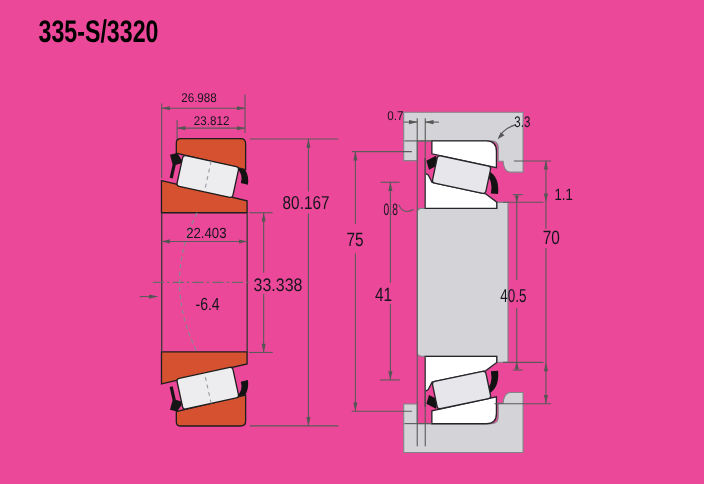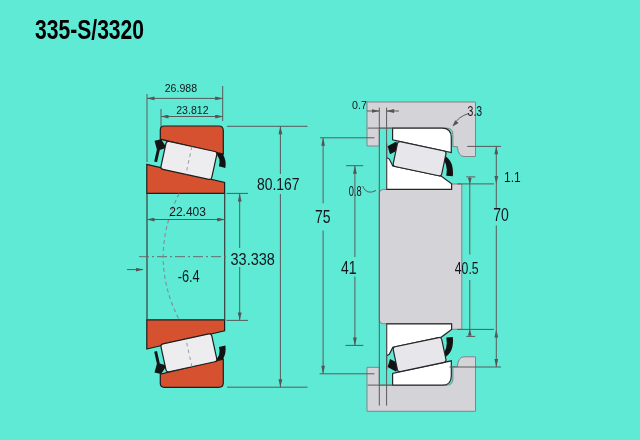--- a/index.html
+++ b/index.html
@@ -1,16 +1,16 @@
 <!DOCTYPE html>
 <html><head>
 <meta charset="utf-8">
 <style>
   html,body{margin:0;padding:0;background:#ffffff;}
-  .page{position:relative;width:640px;height:440px;background:#5eead4;overflow:hidden;
+  .page{position:relative;width:640px;height:440px;background:#ec4899;overflow:hidden;
         font-family:"Liberation Sans", sans-serif;}
   svg{position:absolute;left:0;top:0;}
   .dim{font-family:"Liberation Sans", sans-serif;font-size:12.5px;fill:#15151d;}
 </style>
 </head>
 <body>
 <div class="page">
 
 <div style="position:absolute;left:35px;top:15.2px;font-weight:bold;font-size:28.5px;color:#000;transform:scaleX(0.74);transform-origin:0 0;letter-spacing:0px;line-height:1;">335-S/3320</div>
 

